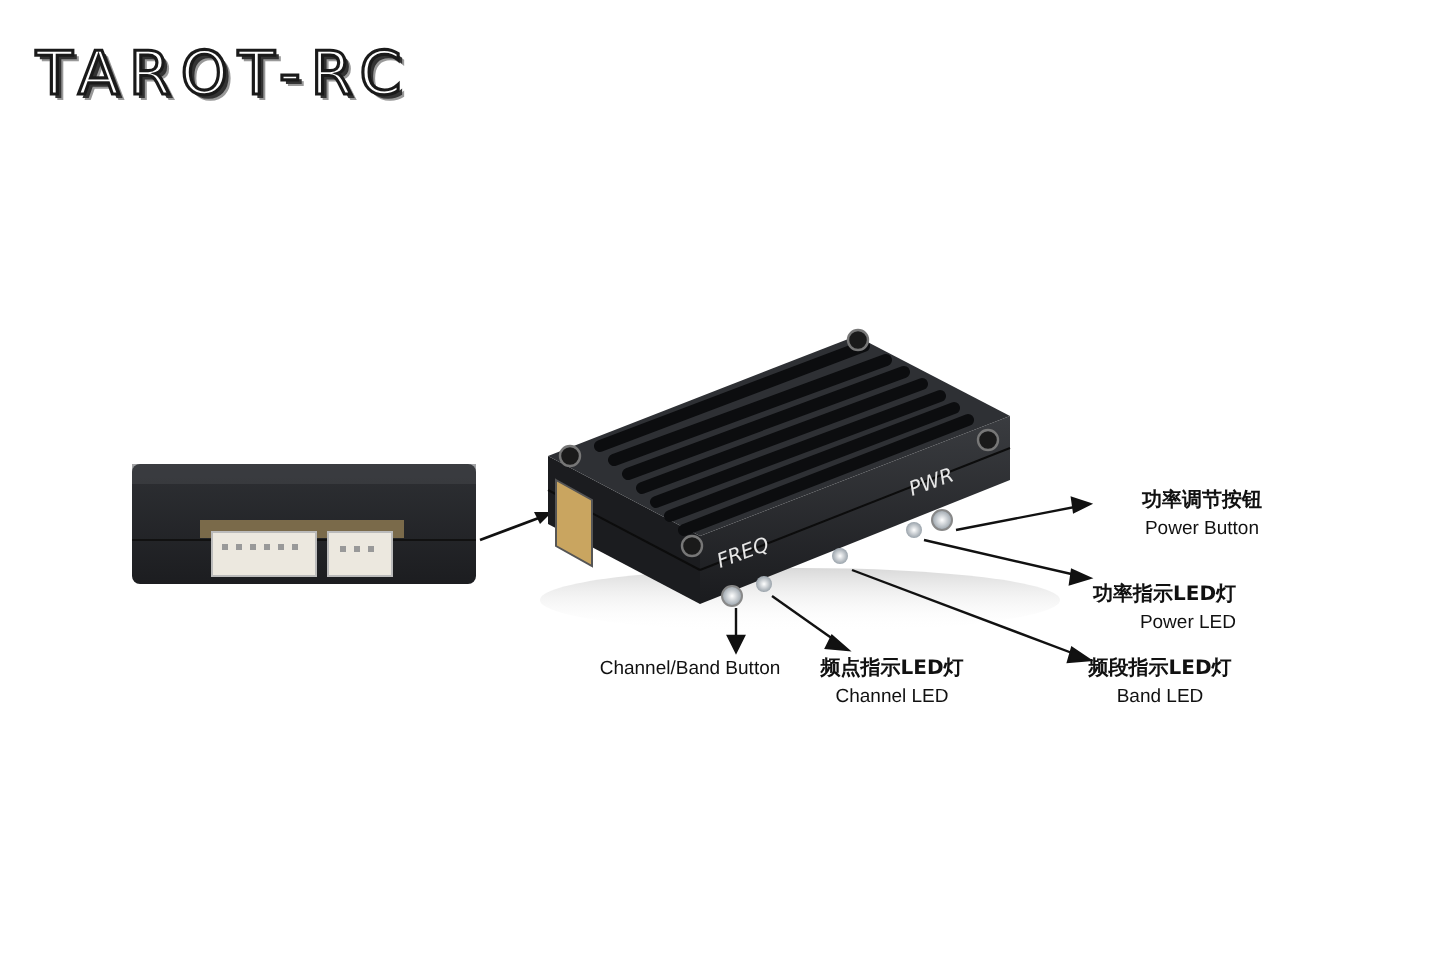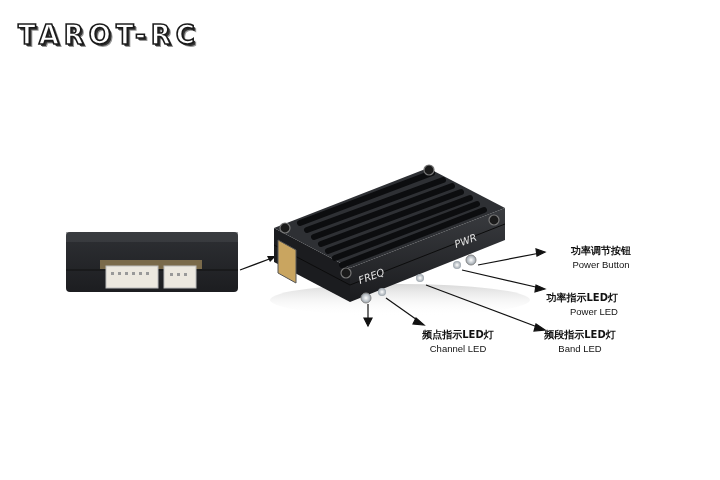--- a/index.html
+++ b/index.html
@@ -1,17 +1,17 @@
 <!DOCTYPE html>
 <html><head>
 <meta charset="utf-8">
 <style>
   html, body { margin:0; padding:0; }
   body { width:720px; height:480px; background:#ffffff; position:relative; overflow:hidden; font-family:"DejaVu Sans", sans-serif; }
-  .logo { position:absolute; left:18px; top:20px; font-family:"DejaVu Sans", sans-serif; font-weight:bold; font-size:26px; letter-spacing:5px; color:#ffffff;
+  .logo { position:absolute; left:18px; top:20px; font-family:"DejaVu Sans", sans-serif; font-weight:normal; font-size:30px; letter-spacing:5px; color:#ffffff;
     -webkit-text-stroke:1.6px #1a1a1a; text-shadow:2px 2px 0 #333, 3px 3px 0 #999; }
   .label { position:absolute; text-align:center; color:#111; line-height:14px; }
   .label .zh { font-size:10px; font-weight:bold; display:block; white-space:nowrap; }
   .label .en { font-size:9.5px; font-family:Liberation Sans, sans-serif; display:block; white-space:nowrap; }
   svg { position:absolute; left:0; top:0; }
 </style>
 </head>
 <body>
 
 <div class="logo">TAROT-RC</div>
@@ -120,21 +120,22 @@
 
 <div class="label" style="left:540px; top:244px; width:70px;margin-left:26px;">
   <span class="zh">功率调节按钮</span>
   <span class="en">Power Button</span>
 </div>
 <div class="label" style="left:538px; top:291px; width:80px;text-align:right;">
   <span class="zh">功率指示LED灯</span>
   <span class="en">Power LED</span>
 </div>
 <div class="label" style="left:290px; top:328px; width:110px;">
+  <span class="en">Channel/Band Button</span>
 </div>
-<div class="label" style="left:418px; top:328px; width:80px;">
+<div class="label" style="left:406px; top:328px; width:80px;">
   <span class="zh">频点指示LED灯</span>
   <span class="en">Channel LED</span>
 </div>
 <div class="label" style="left:540px; top:328px; width:80px;text-align:center;">
   <span class="zh">频段指示LED灯</span>
   <span class="en">Band LED</span>
 </div>
 
 </body></html>

